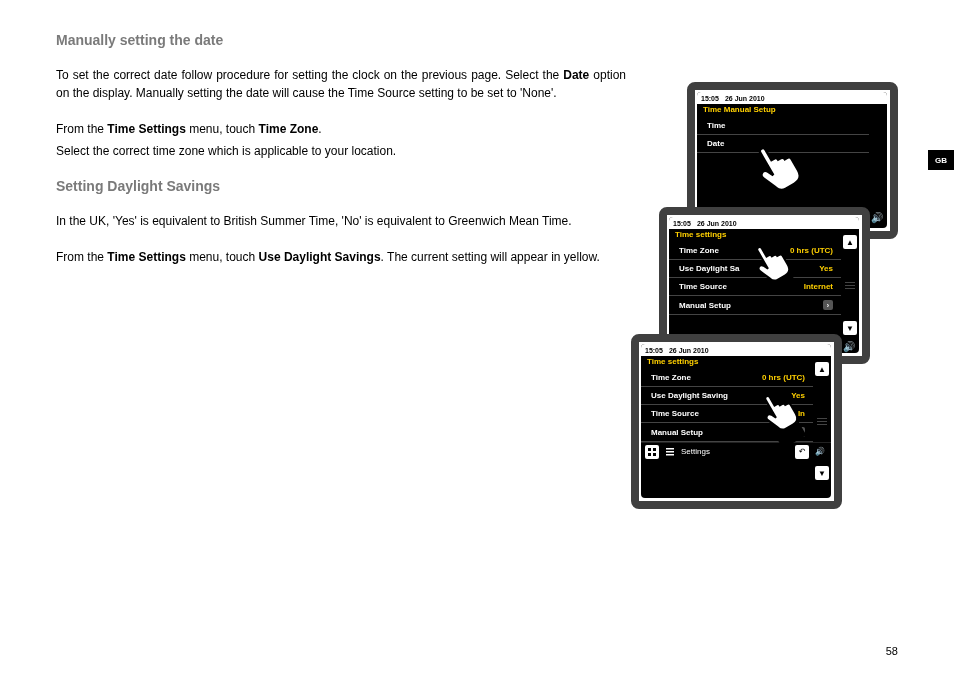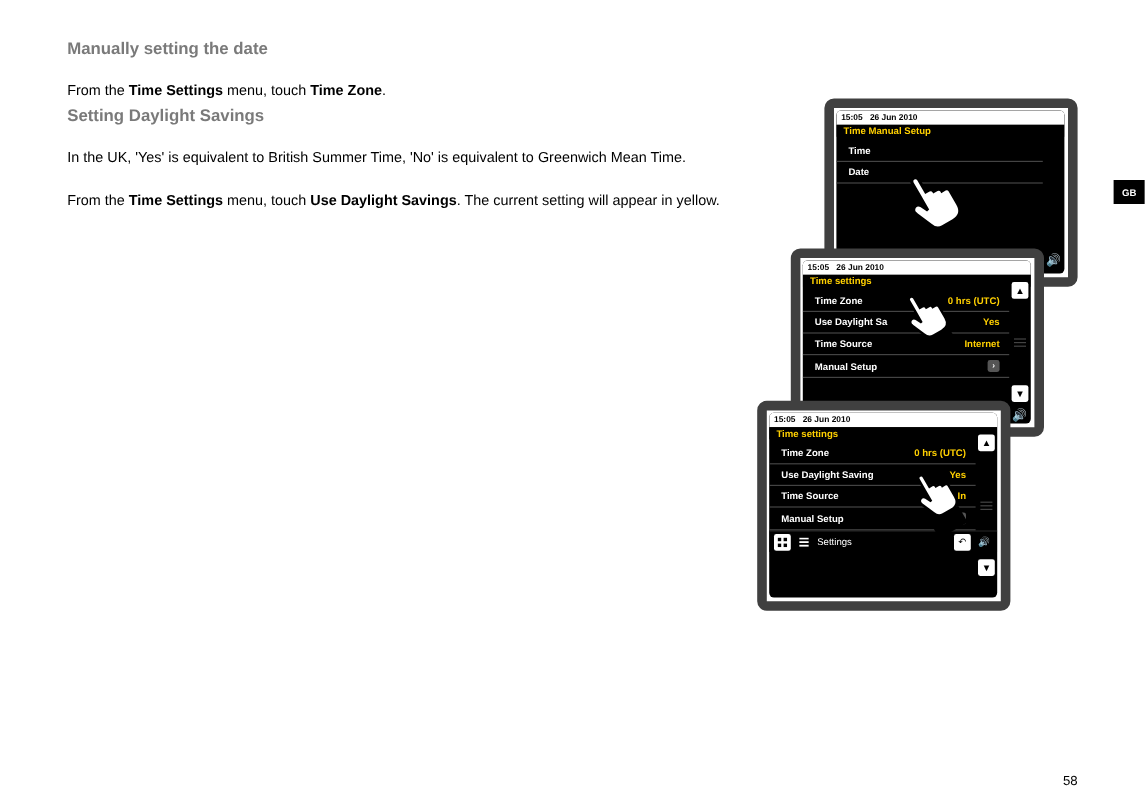--- a/index.html
+++ b/index.html
@@ -177,24 +177,28 @@
   
   .dev1 { top: 0; right: 0; z-index:1;}
   .dev2 { top: 125px; right: 28px; z-index:2;}
   .dev3 { top: 252px; right: 56px; z-index:3;}
 </style>
 </head>
 <body>
 
 <div class="page">
   <h2>Manually setting the date</h2>
+  <p class="para">
+    <span>To set the correct date follow procedure for setting the clock on the previous page. Select the </span><b>Date</b><span> option on the display. Manually setting the date will cause the Time Source setting to be set to 'None'.</span>
+  </p>
 
   <p class="para" style="margin-bottom:4px">
     <span>From the </span><b>Time Settings</b><span> menu, touch </span><b>Time Zone</b><span>.</span>
   </p>
+  <p class="para">Select the correct time zone which is applicable to your location.</p>
 
   <h2>Setting Daylight Savings</h2>
   <p class="para">In the UK, 'Yes' is equivalent to British Summer Time, 'No' is equivalent to Greenwich Mean Time.</p>
   <p class="para">
     <span>From the </span><b>Time Settings</b><span> menu, touch </span><b>Use Daylight Savings</b><span>. The current setting will appear in yellow.</span>
   </p>
 </div>
 
 <div class="gb-tab">GB</div>
 <div class="pagenum">58</div>

